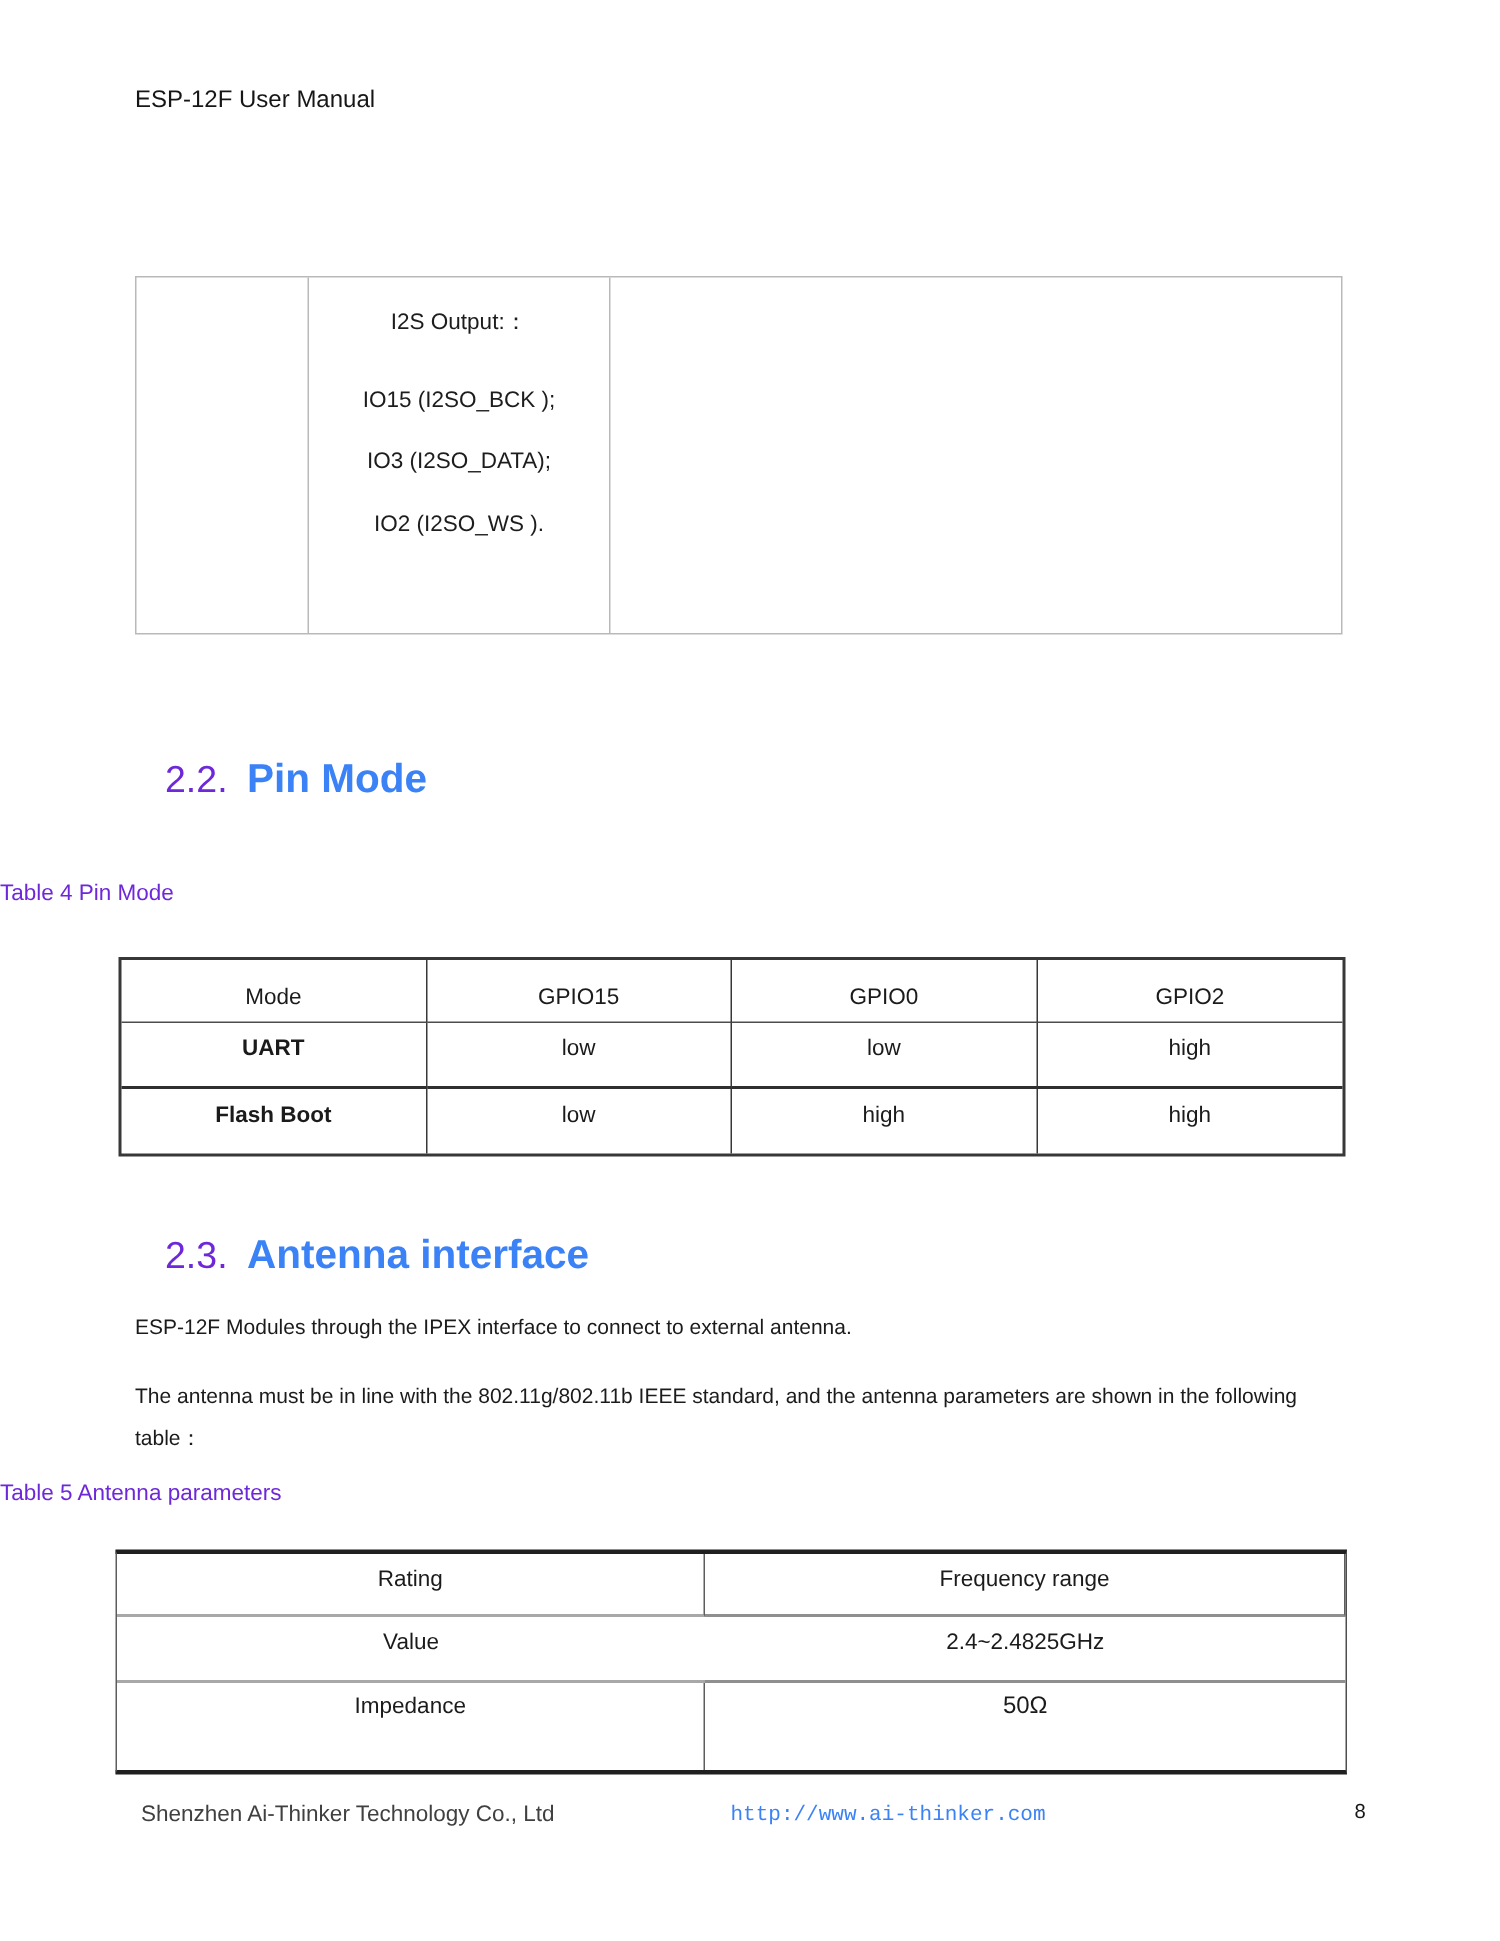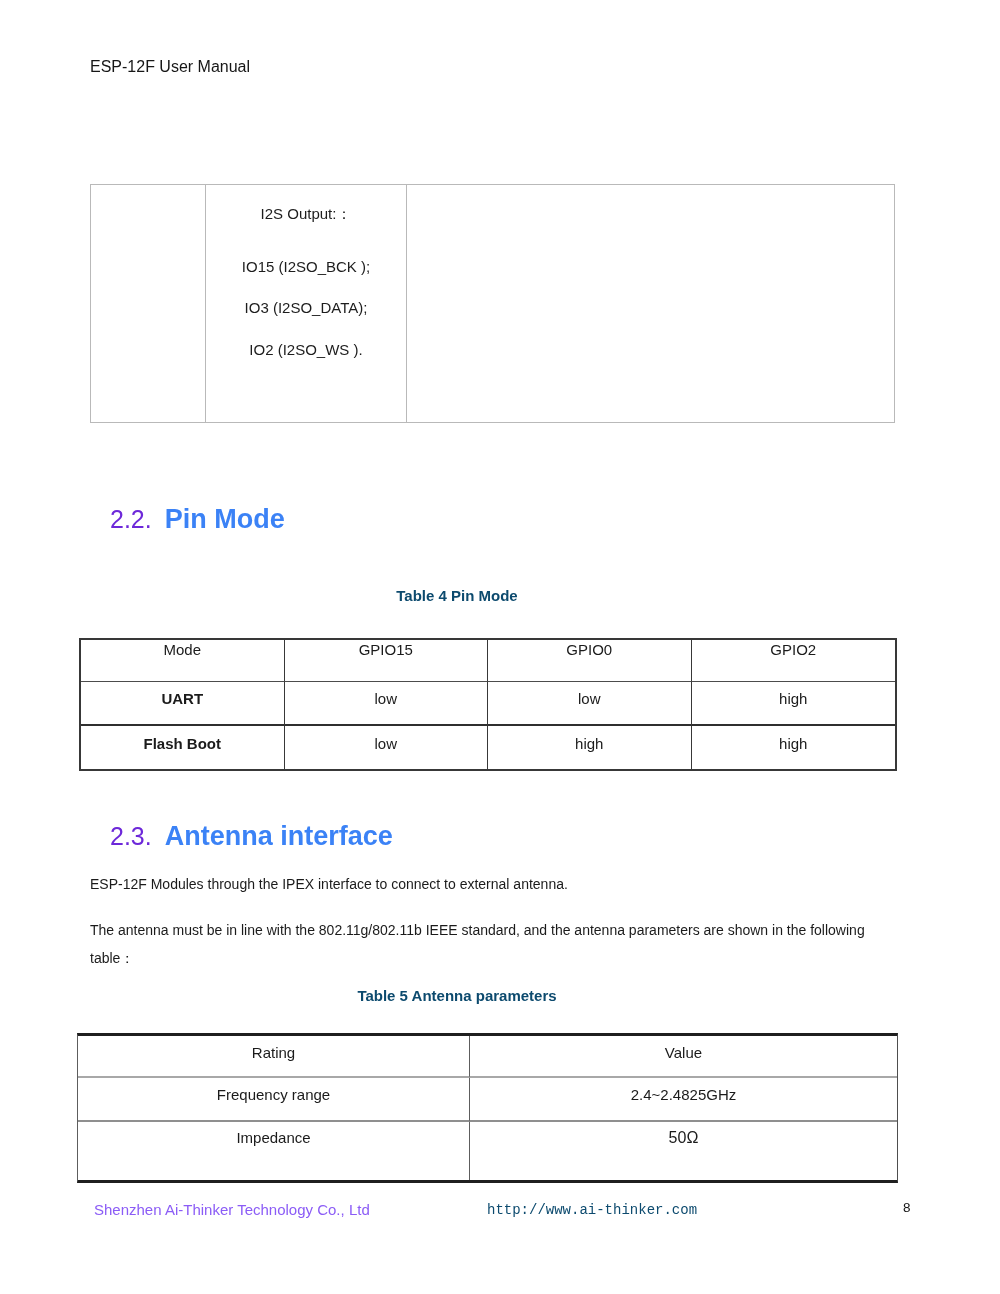--- a/index.html
+++ b/index.html
@@ -42,36 +42,36 @@
   
   .section-heading { position:absolute; left:110px; white-space:nowrap; }
   .h22 { top:504px; }
   .h23 { top:821px; }
   .sec-num { font-size:25px; font-weight:normal; color:#6d28d9; }
   .sec-title { font-size:27px; font-weight:bold; color:#3b82f6; margin-left:13px; }
 
   
   .table-caption {
     position:absolute; left:0; width:914px;
-    text-align:center; font-size:15px; font-weight:bold; color:#0c4a6e;
+    text-align:left; font-size:15px; font-weight:normal; color:#6d28d9;
   }
   .cap4 { top:587px; }
   .cap5 { top:987px; }
 
   
   .pin-table {
     position:absolute; left:79px; top:638px;
     width:818px; height:133px;
     display:grid;
     grid-template-columns:1fr 1fr 1fr 1fr;
     grid-template-rows:42px 44px 1fr;
     border:2px solid #383838;
   }
   .pt-cell {
-    text-align:center; padding-top:1px;
+    text-align:center; padding-top:16px;
     font-size:15px; color:#1b1b1b;
   }
   .pt-vr { border-right:1.5px solid #383838; }
   .pt-r0 { border-bottom:1px solid #4c4c4c; }
   .pt-r1 { border-bottom:2.5px solid #2f2f2f; padding-top:8px; }
   .pt-r2 { padding-top:9px;text-align:center; }
   .pt-bold { font-weight:bold; }
 
   
   .para { position:absolute; left:90px; font-size:14px; color:#1b1b1b; }
@@ -96,26 +96,26 @@
   }
   .at-vr { border-right:1.5px solid #5d5d5d; }
   .at-r0 { border-bottom:2px solid #a8a8a8; }
   .at-r1 { border-bottom:2px solid #8f8f8f; padding-top:8px; }
   .at-r2 { padding-top:7px; }
   .at-imp-val { font-size:16px; }
 
   
   .footer-company {
     position:absolute; left:94px; top:1201px;
-    font-size:15px; color:#8b5cf6;
+    font-size:15px; color:#404040;
   }
   .footer-url {
     position:absolute; left:487px; top:1202px;
     font-family:"Liberation Mono","DejaVu Sans Mono",monospace;
-    font-size:14px; color:#0c4a6e; text-decoration:none;
+    font-size:14px; color:#3b82f6; text-decoration:none;
   }
   .footer-page {
     position:absolute; left:903px; top:1200px;
     font-size:13.5px; color:#161616;
   }
 </style>
 </head>
 <body>
 
 <div class="page">
@@ -160,23 +160,23 @@
     <span class="sec-num">2.3.</span><span class="sec-title">Antenna interface</span>
   </div>
 
   <div class="para para-1">ESP-12F Modules through the IPEX interface to connect to external antenna.</div>
   <div class="para para-2">The antenna must be in line with the 802.11g/802.11b IEEE standard, and the antenna parameters are shown in the following table：</div>
 
   <div class="table-caption cap5">Table 5 Antenna parameters</div>
 
   <div class="ant-table">
     <div class="at-cell at-r0 at-vr">Rating</div>
+    <div class="at-cell at-r1 at-vr">Frequency range</div>
+
     <div class="at-cell at-r0">Value</div>
-
-    <div class="at-cell at-r1 at-vr">Frequency range</div>
     <div class="at-cell at-r1">2.4~2.4825GHz</div>
 
     <div class="at-cell at-r2 at-vr">Impedance</div>
     <div class="at-cell at-r2 at-imp-val">50Ω</div>
   </div>
 
   <div class="footer-company">Shenzhen Ai-Thinker Technology Co., Ltd</div>
   <a class="footer-url" href="#">http://www.ai-thinker.com</a>
   <div class="footer-page">8</div>
 

